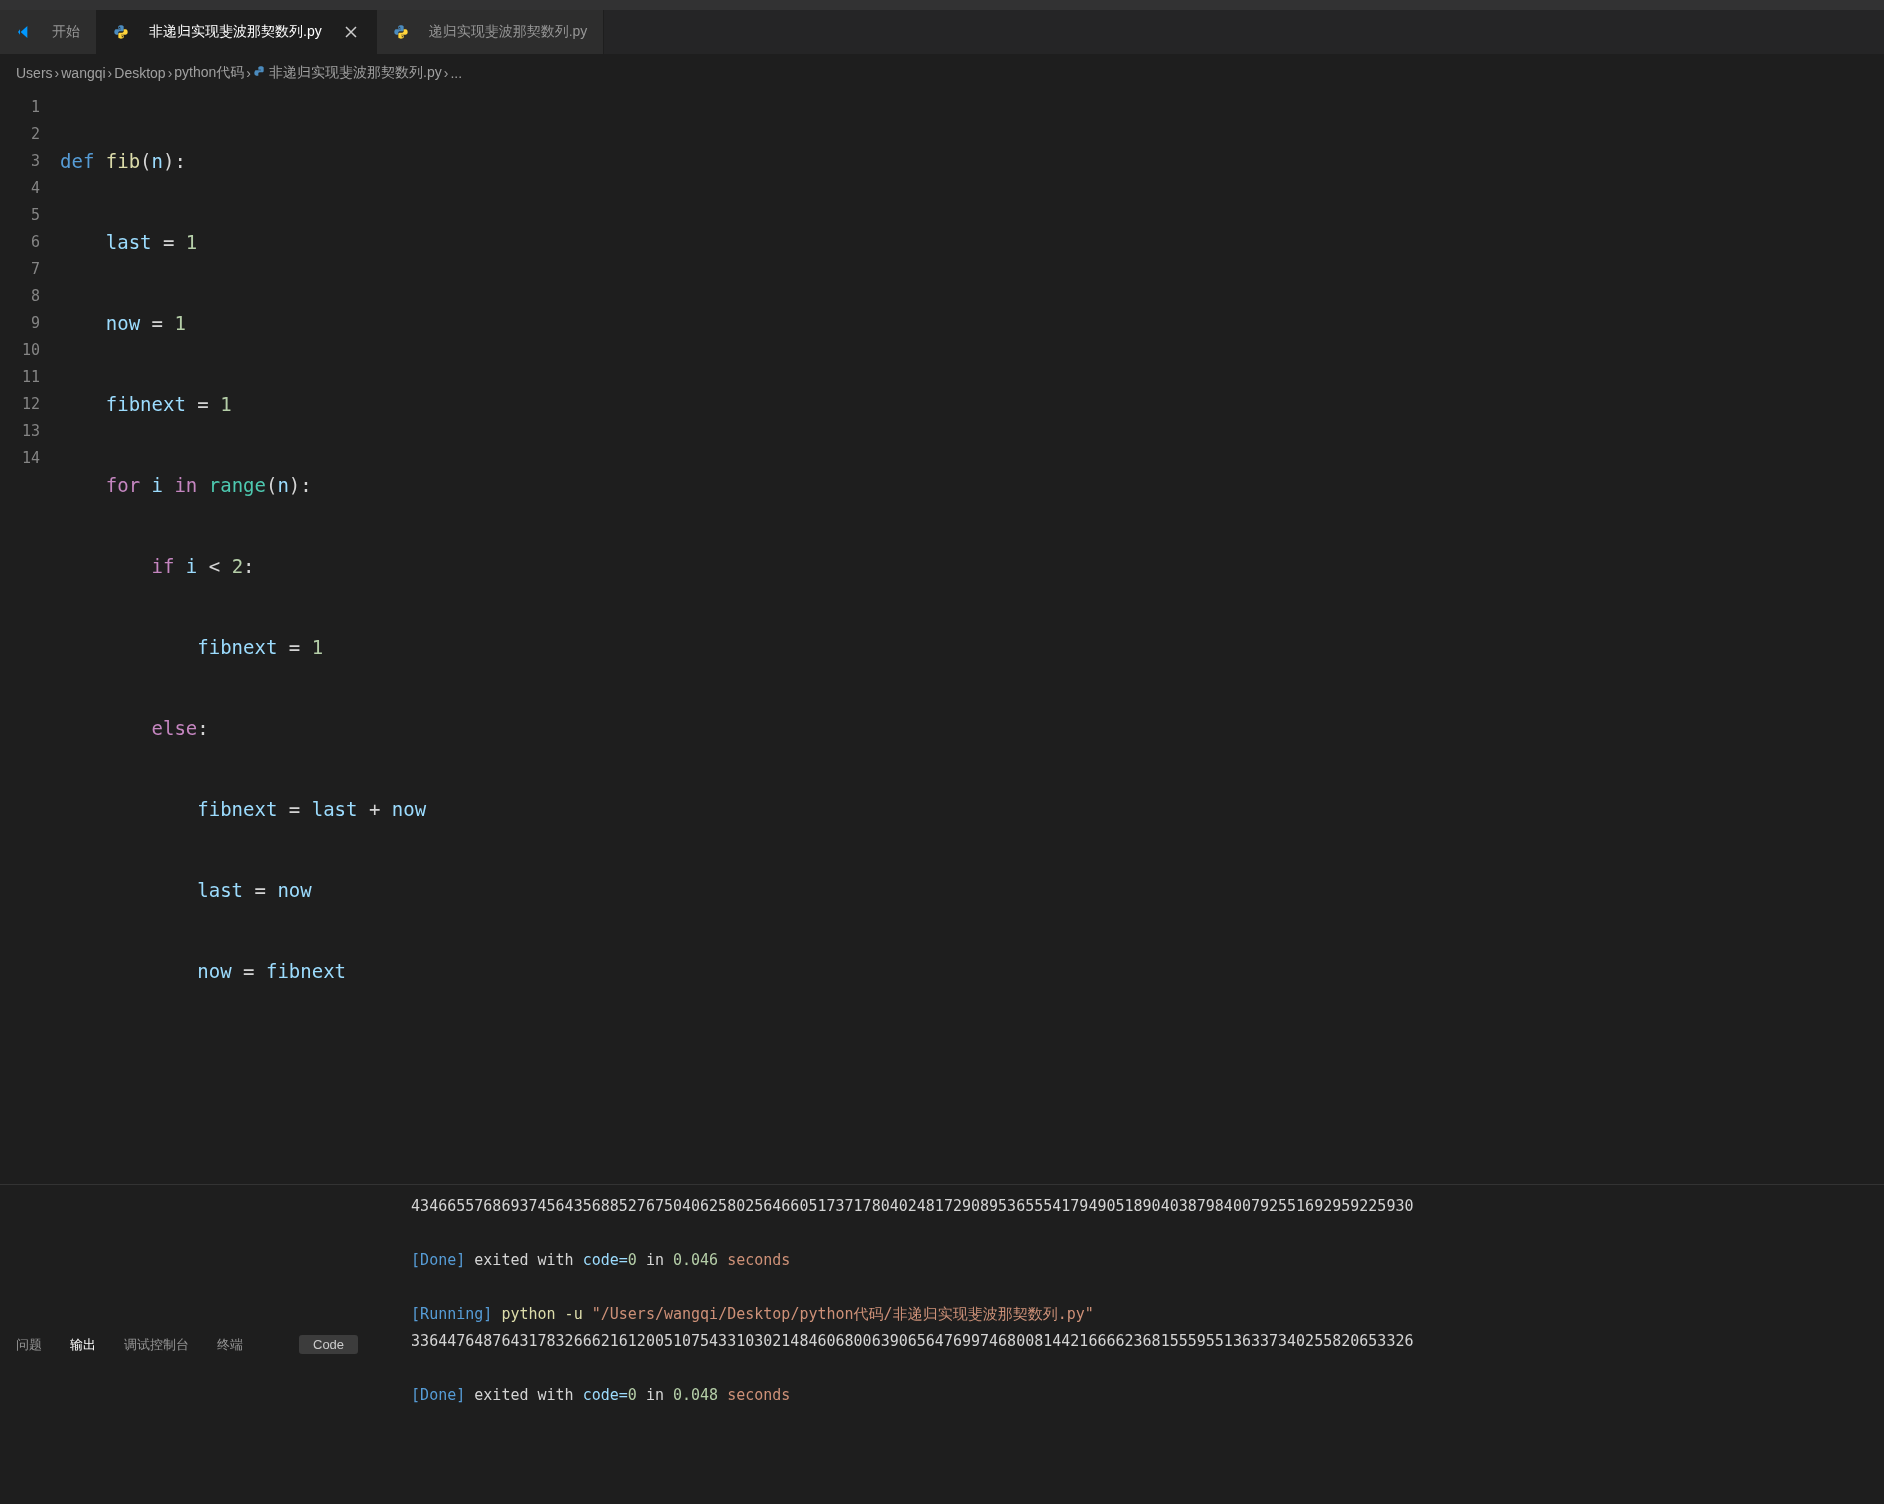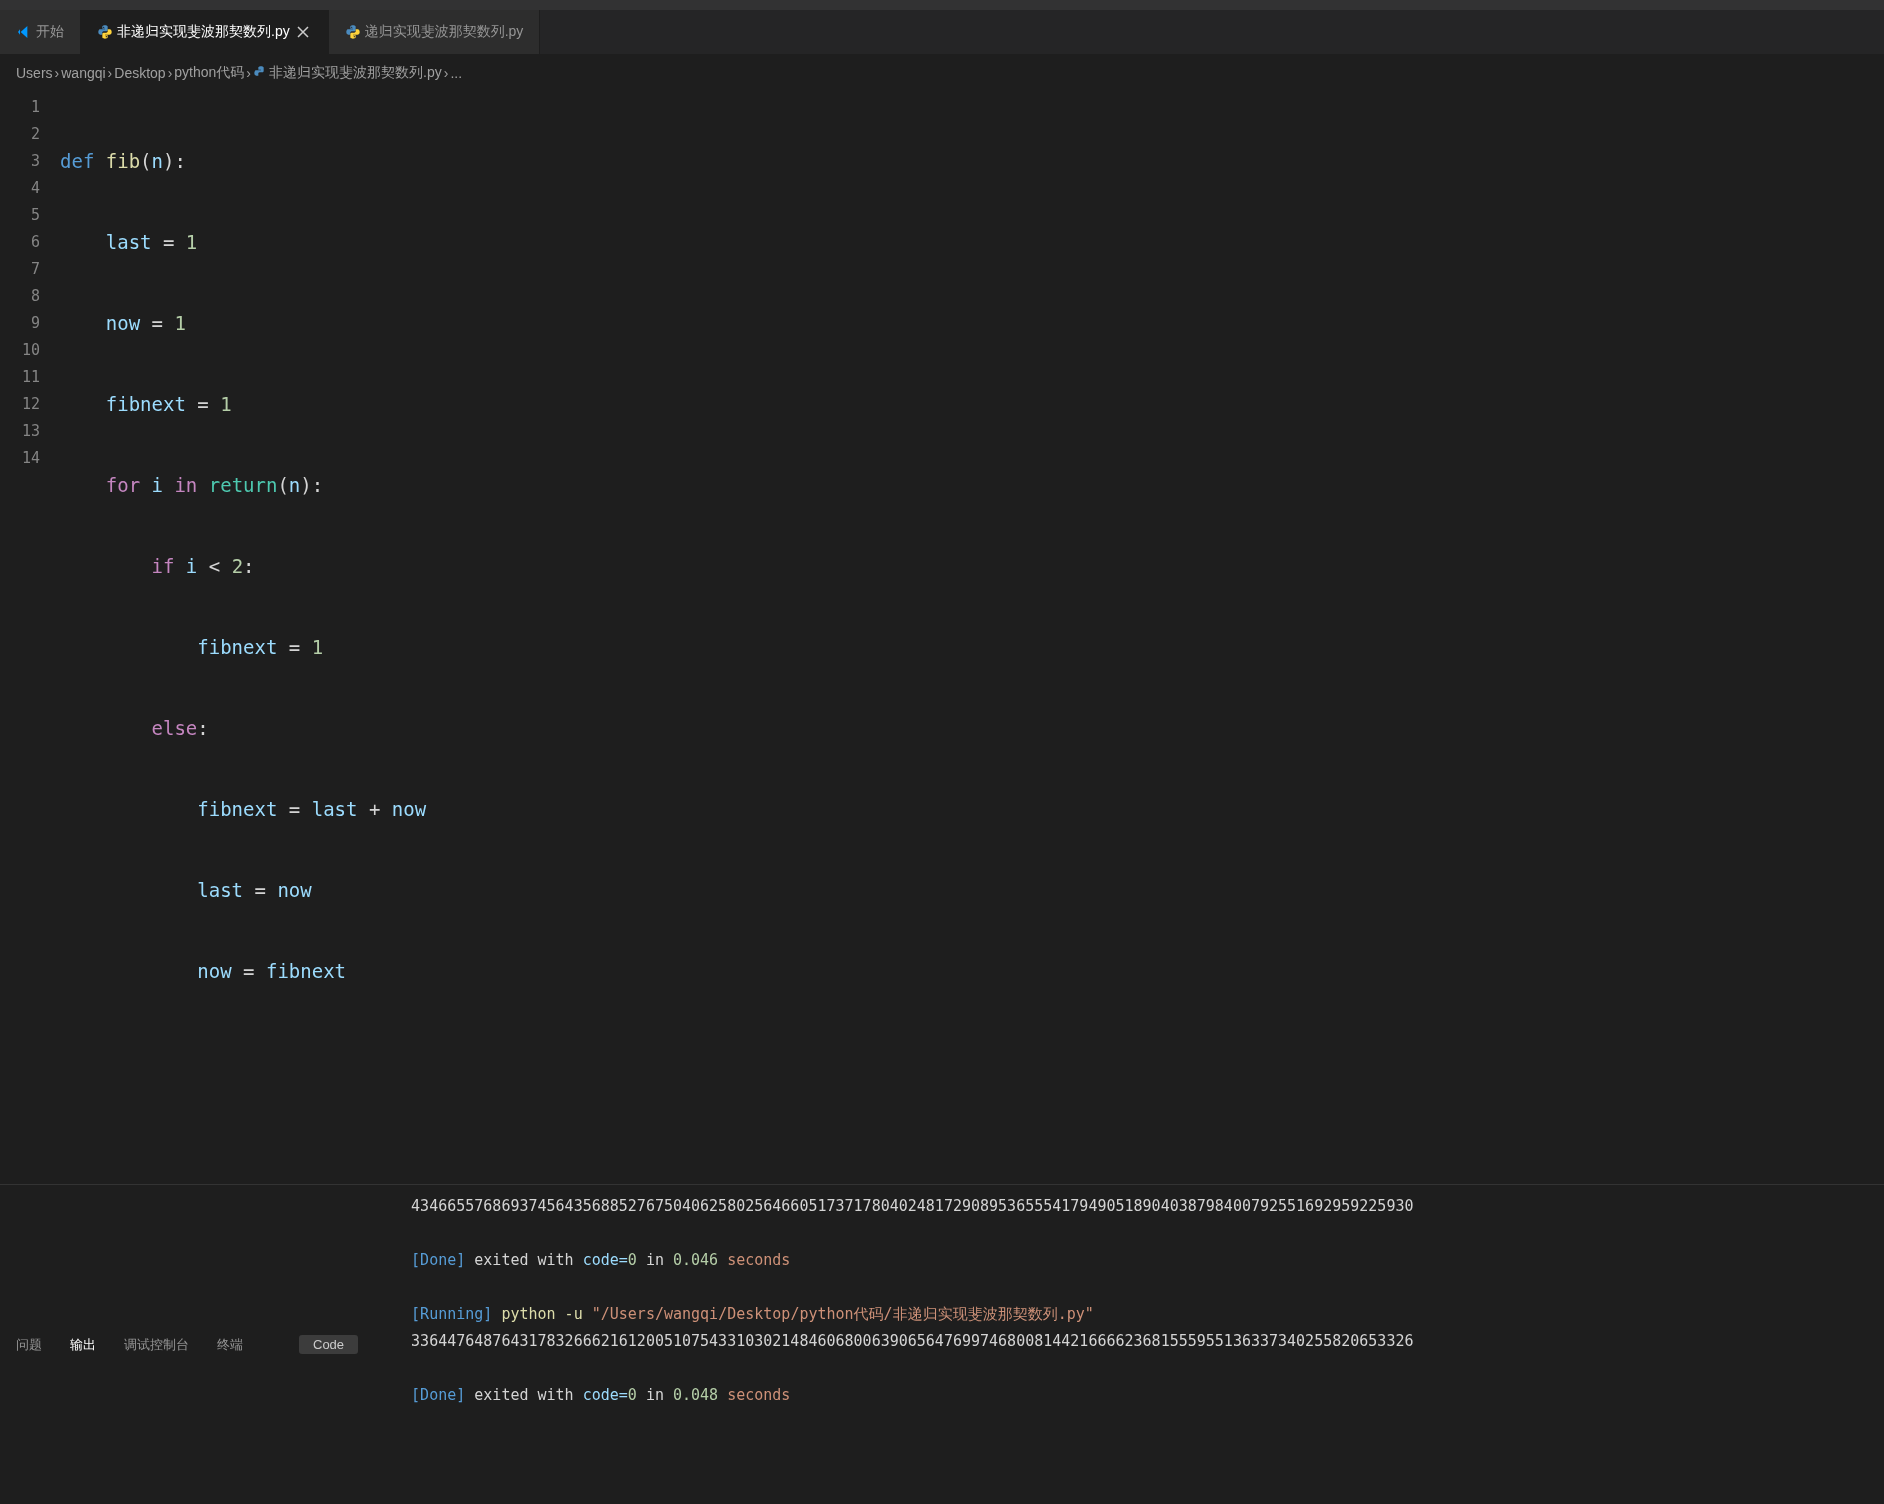--- a/index.html
+++ b/index.html
@@ -19,21 +19,21 @@
     }
     .tabs-bar {
       display: flex;
       background: #252526;
       height: 44px;
       align-items: stretch;
     }
     .tab {
       display: flex;
       align-items: center;
-      gap: 4px;
+      gap: 20px;
       padding: 0 16px;
       color: #969696;
       background: #2d2d2d;
       border-right: 1px solid #1e1e1e;
       cursor: pointer;
     }
     .tab.active {
       background: #1e1e1e;
       color: #ffffff;
     }
@@ -215,21 +215,21 @@
     <div class="gutter-line">11</div>
     <div class="gutter-line">12</div>
     <div class="gutter-line">13</div>
     <div class="gutter-line">14</div>
   </div>
   <div class="code">
     <div class="code-line"><span class="tk-keyword2">def </span><span class="tk-func">fib</span><span class="tk-paren">(</span><span class="tk-var">n</span><span class="tk-paren">):</span></div>
     <div class="code-line"><span>    </span><span class="tk-var">last</span><span class="tk-op"> = </span><span class="tk-num">1</span></div>
     <div class="code-line"><span>    </span><span class="tk-var">now</span><span class="tk-op"> = </span><span class="tk-num">1</span></div>
     <div class="code-line"><span>    </span><span class="tk-var">fibnext</span><span class="tk-op"> = </span><span class="tk-num">1</span></div>
-    <div class="code-line"><span>    </span><span class="tk-control">for </span><span class="tk-var">i</span><span class="tk-control"> in </span><span class="tk-builtin">return</span><span class="tk-paren">(</span><span class="tk-var">n</span><span class="tk-paren">):</span></div>
+    <div class="code-line"><span>    </span><span class="tk-control">for </span><span class="tk-var">i</span><span class="tk-control"> in </span><span class="tk-builtin">range</span><span class="tk-paren">(</span><span class="tk-var">n</span><span class="tk-paren">):</span></div>
     <div class="code-line"><span>        </span><span class="tk-control">if </span><span class="tk-var">i</span><span class="tk-op"> &lt; </span><span class="tk-num">2</span><span class="tk-op">:</span></div>
     <div class="code-line"><span>            </span><span class="tk-var">fibnext</span><span class="tk-op"> = </span><span class="tk-num">1</span></div>
     <div class="code-line"><span>        </span><span class="tk-control">else</span><span class="tk-op">:</span></div>
     <div class="code-line"><span>            </span><span class="tk-var">fibnext</span><span class="tk-op"> = </span><span class="tk-var">last</span><span class="tk-op"> + </span><span class="tk-var">now</span></div>
     <div class="code-line"><span>            </span><span class="tk-var">last</span><span class="tk-op"> = </span><span class="tk-var">now</span></div>
     <div class="code-line"><span>            </span><span class="tk-var">now</span><span class="tk-op"> = </span><span class="tk-var">fibnext</span></div>
     <div class="code-line"></div>
     
   </div>
 </div>

